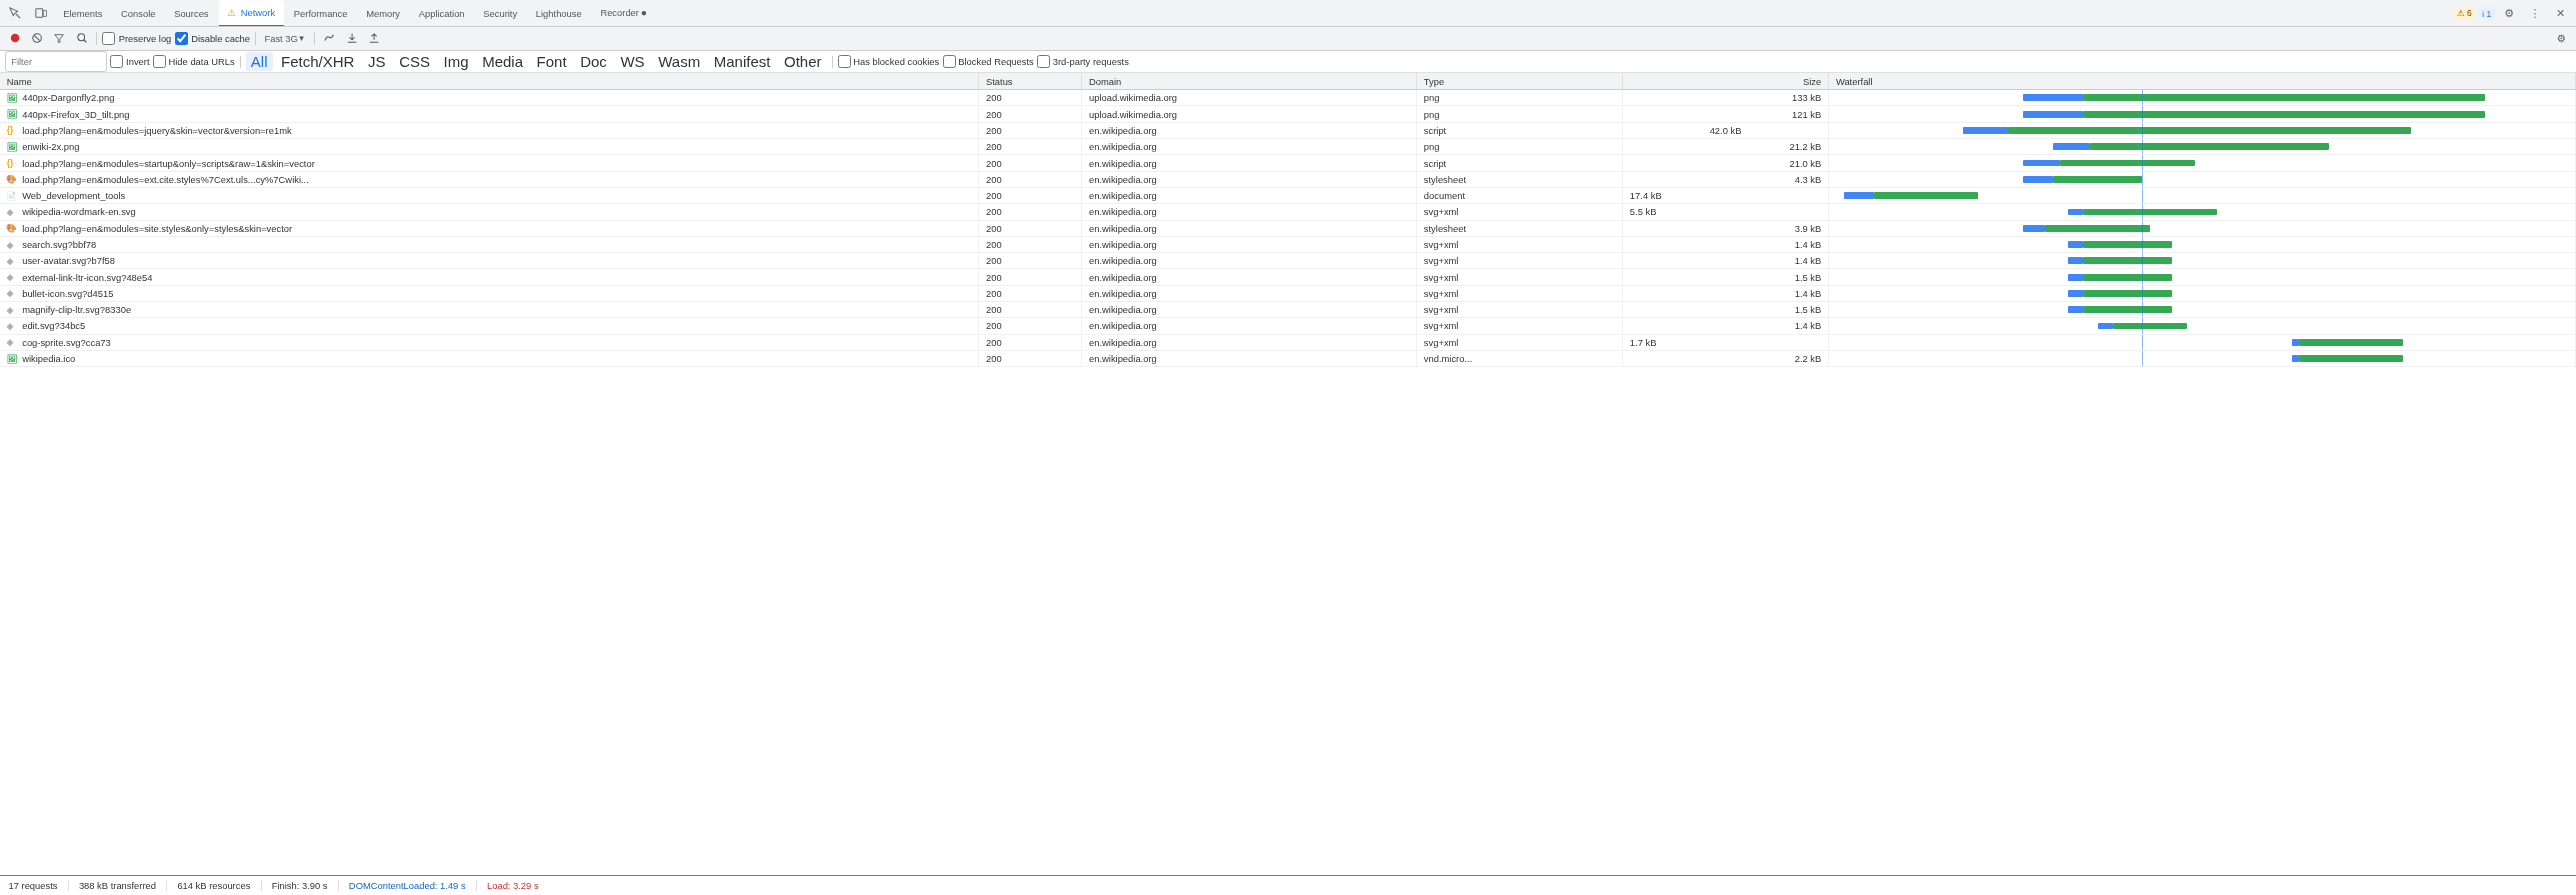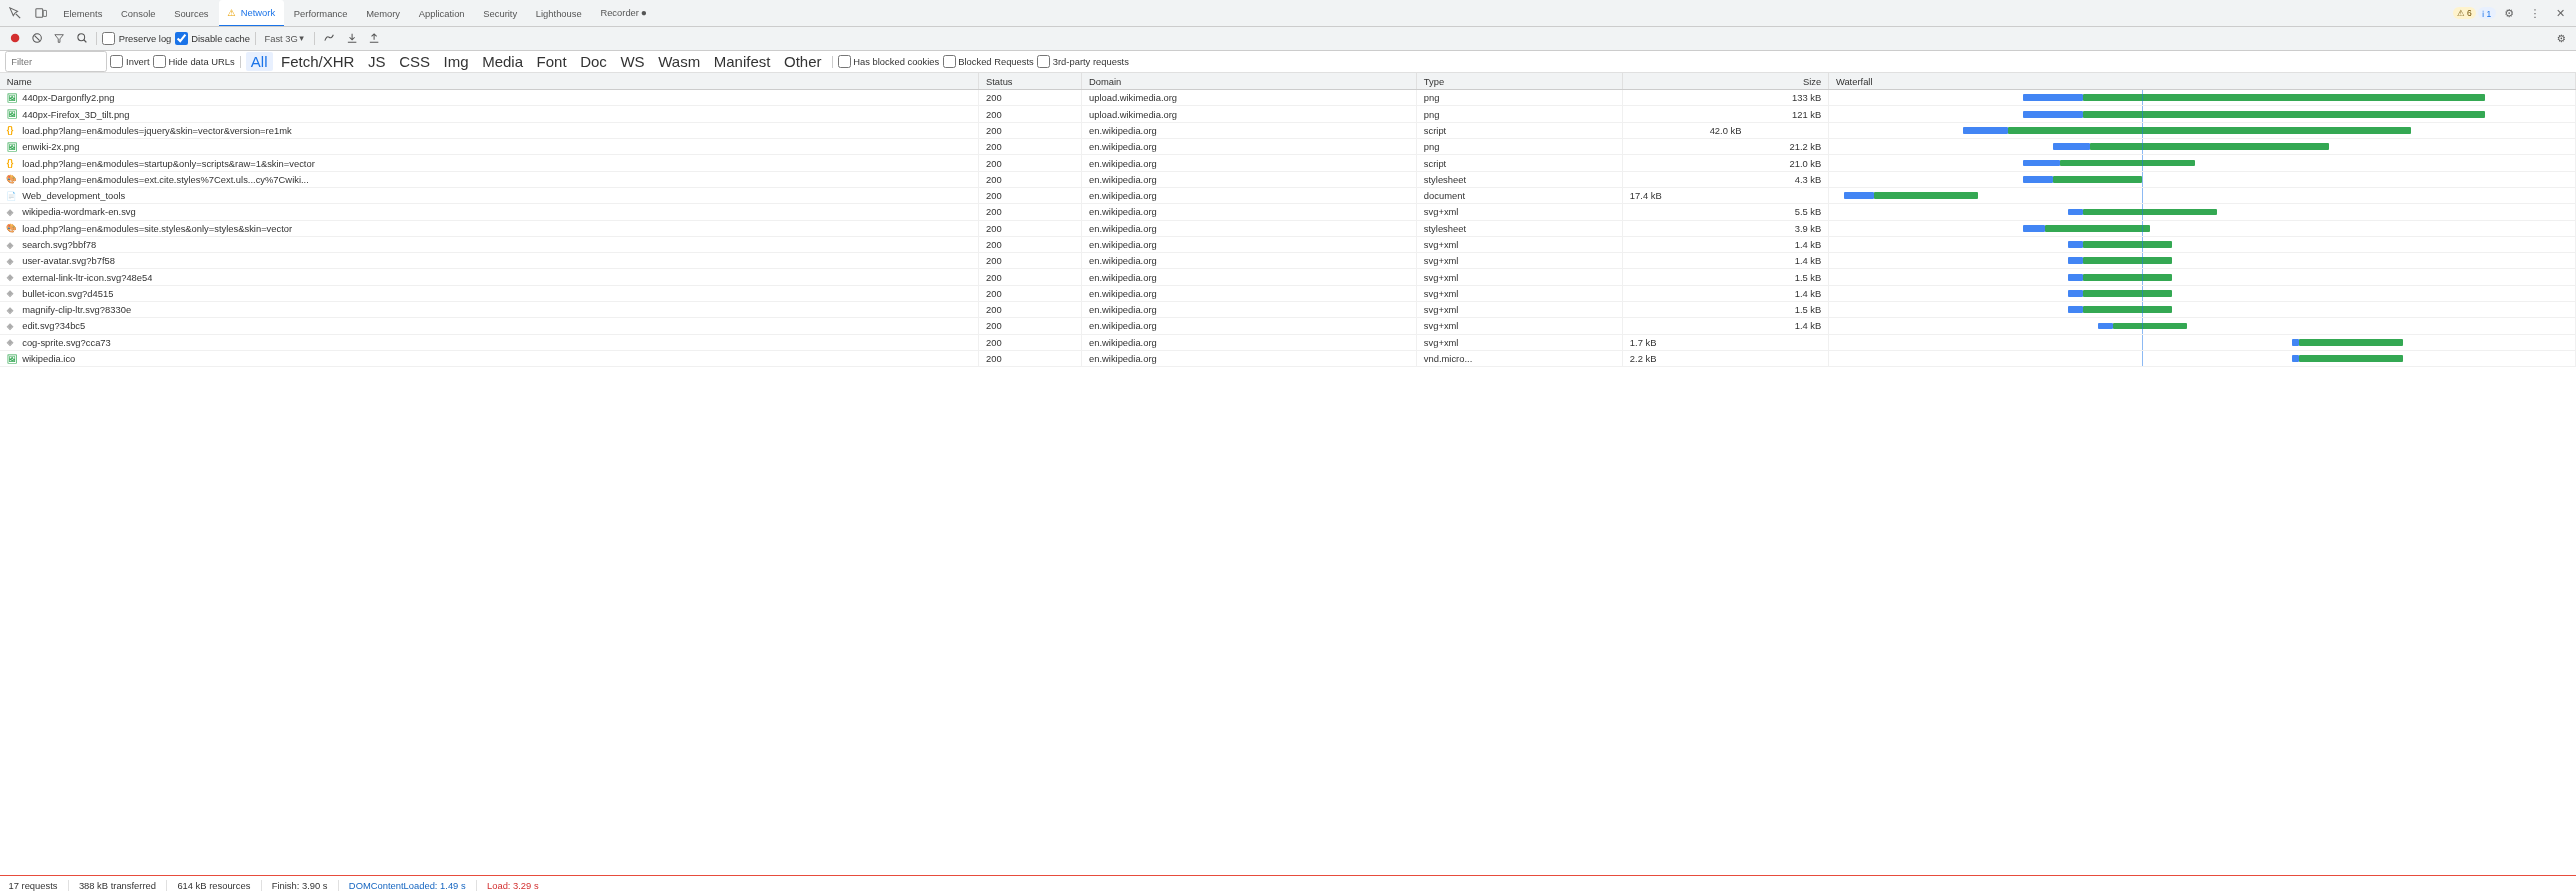--- a/index.html
+++ b/index.html
@@ -490,21 +490,21 @@
         <tr style="cursor: pointer;">
           <td style="max-width: 341px;">
             <div class="name-cell">
               <span style="font-size: 8.5px; color: rgb(170, 170, 170); font-weight: bold; min-width: 12px; display: inline-block;">◈</span>
               <span style="overflow: hidden; text-overflow: ellipsis; white-space: nowrap; max-width: 307px; display: inline-block;">wikipedia-wordmark-en.svg</span>
             </div>
           </td>
           <td>200</td>
           <td>en.wikipedia.org</td>
           <td>svg+xml</td>
-          <td style="text-align: right;">5.5 kB</td>
+          <td style="">5.5 kB</td>
           <td style="position: relative; padding: 0px;">
             <div style="position: relative; width: 100%; height: 15.3px; overflow: hidden;">
               <div style="position: absolute; left: 32%; width: 2%; height: 6.8px; top: 4.3px; background: rgb(66, 133, 244); border-radius: 0.9px;"></div>
               <div style="position: absolute; left: 34%; width: 18%; height: 6.8px; top: 4.3px; background: rgb(52, 168, 83); border-radius: 0.9px;"></div>
               <div style="position: absolute; left: 42%; top: 0px; bottom: 0px; width: 0.9px; background: rgb(26, 115, 232); opacity: 0.5;"></div>
             </div>
           </td>
         </tr>
         <tr style="cursor: pointer;">
           <td style="max-width: 341px;">
@@ -661,21 +661,21 @@
         <tr style="cursor: pointer;">
           <td style="max-width: 341px;">
             <div class="name-cell">
               <span style="font-size: 8.5px; color: rgb(52, 168, 83); font-weight: bold; min-width: 12px; display: inline-block;">🖼</span>
               <span style="overflow: hidden; text-overflow: ellipsis; white-space: nowrap; max-width: 307px; display: inline-block;">wikipedia.ico</span>
             </div>
           </td>
           <td>200</td>
           <td>en.wikipedia.org</td>
           <td>vnd.micro...</td>
-          <td style=" border-radius: 8px;">2.2 kB</td>
+          <td style="text-align: right; border-radius: 8px;">2.2 kB</td>
           <td style="position: relative; padding: 0px;">
             <div style="position: relative; width: 100%; height: 15.3px; overflow: hidden;">
               <div style="position: absolute; left: 62%; width: 1%; height: 6.8px; top: 4.3px; background: rgb(66, 133, 244); border-radius: 0.9px;"></div>
               <div style="position: absolute; left: 63%; width: 14%; height: 6.8px; top: 4.3px; background: rgb(52, 168, 83); border-radius: 0.9px;"></div>
               <div style="position: absolute; left: 42%; top: 0px; bottom: 0px; width: 0.9px; background: rgb(26, 115, 232); opacity: 0.5;"></div>
             </div>
           </td>
         </tr>
       </tbody>
   </table>

